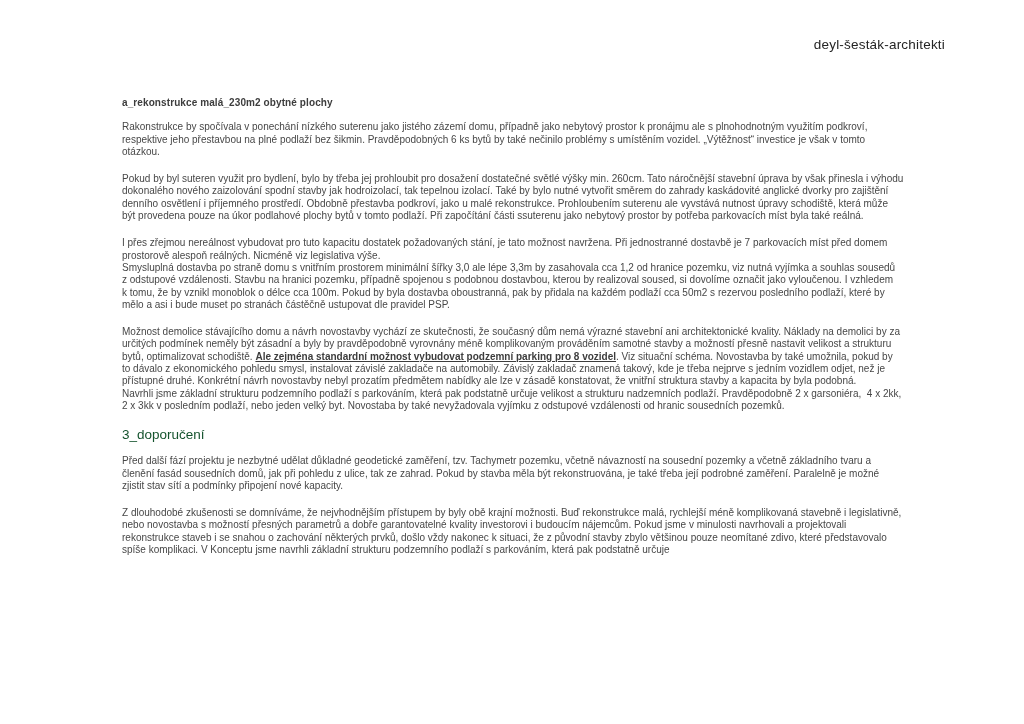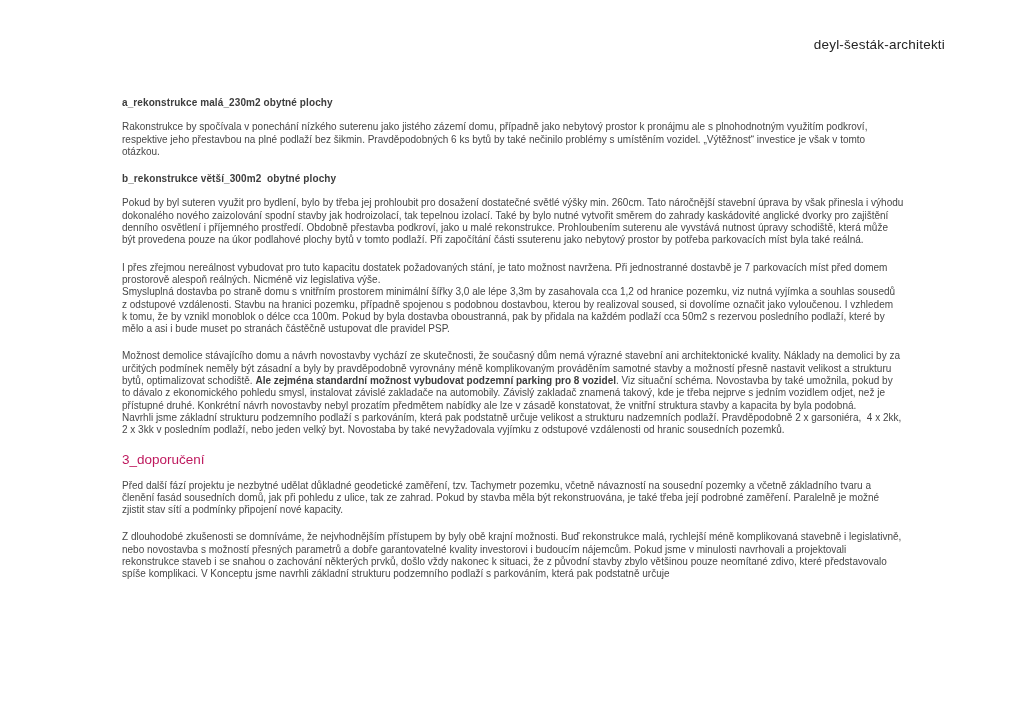--- a/index.html
+++ b/index.html
@@ -38,45 +38,44 @@
     white-space: pre;
   }
   .body-par {
     font-size: 10px;
     font-weight: 400;
     line-height: 12.3px;
     margin: 0 0 15px 0;
     color: #474747;
     white-space: pre;
   }
-  .body-par strong { font-weight: 700; color: #3d3d3d; }
+  .body-par strong { font-weight: 700; color: #3d3d3d; text-decoration: underline; }
   .section-heading {
     font-size: 13.5px;
     font-weight: 400;
     line-height: 16px;
     margin: 4px 0 12px 0;
-    color: #be185d;
+    color: #14532d;
     white-space: pre;
   }
 </style>
 </head>
 <body>
 
 <div class="page">
 
   <div class="logo">deyl-šesták-architekti</div>
 
   <div class="content">
 
     <h3 class="opt-heading">a_rekonstrukce malá_230m2 obytné plochy</h3>
     <p class="body-par">Rakonstrukce by spočívala v ponechání nízkého suterenu jako jistého zázemí domu, případně jako nebytový prostor k pronájmu ale s plnohodnotným využitím podkroví,
 respektive jeho přestavbou na plné podlaží bez šikmin. Pravděpodobných 6 ks bytů by také nečinilo problémy s umístěním vozidel. „Výtěžnost“ investice je však v tomto
 otázkou.</p>
 
-    <h3 class="opt-heading">b_rekonstrukce větší_300m2  obytné plochy</h3>
     <p class="body-par">Pokud by byl suteren využit pro bydlení, bylo by třeba jej prohloubit pro dosažení dostatečné světlé výšky min. 260cm. Tato náročnější stavební úprava by však přinesla i výhodu
 dokonalého nového zaizolování spodní stavby jak hodroizolací, tak tepelnou izolací. Také by bylo nutné vytvořit směrem do zahrady kaskádovité anglické dvorky pro zajištění
 denního osvětlení i příjemného prostředí. Obdobně přestavba podkroví, jako u malé rekonstrukce. Prohloubením suterenu ale vyvstává nutnost úpravy schodiště, která může
 být provedena pouze na úkor podlahové plochy bytů v tomto podlaží. Při započítání části ssuterenu jako nebytový prostor by potřeba parkovacích míst byla také reálná.</p>
 
     <p class="body-par">I přes zřejmou nereálnost vybudovat pro tuto kapacitu dostatek požadovaných stání, je tato možnost navržena. Při jednostranné dostavbě je 7 parkovacích míst před domem
 prostorově alespoň reálných. Nicméně viz legislativa výše.
 Smysluplná dostavba po straně domu s vnitřním prostorem minimální šířky 3,0 ale lépe 3,3m by zasahovala cca 1,2 od hranice pozemku, viz nutná vyjímka a souhlas sousedů
 z odstupové vzdálenosti. Stavbu na hranici pozemku, případně spojenou s podobnou dostavbou, kterou by realizoval soused, si dovolíme označit jako vyloučenou. I vzhledem
 k tomu, že by vznikl monoblok o délce cca 100m. Pokud by byla dostavba oboustranná, pak by přidala na každém podlaží cca 50m2 s rezervou posledního podlaží, které by

